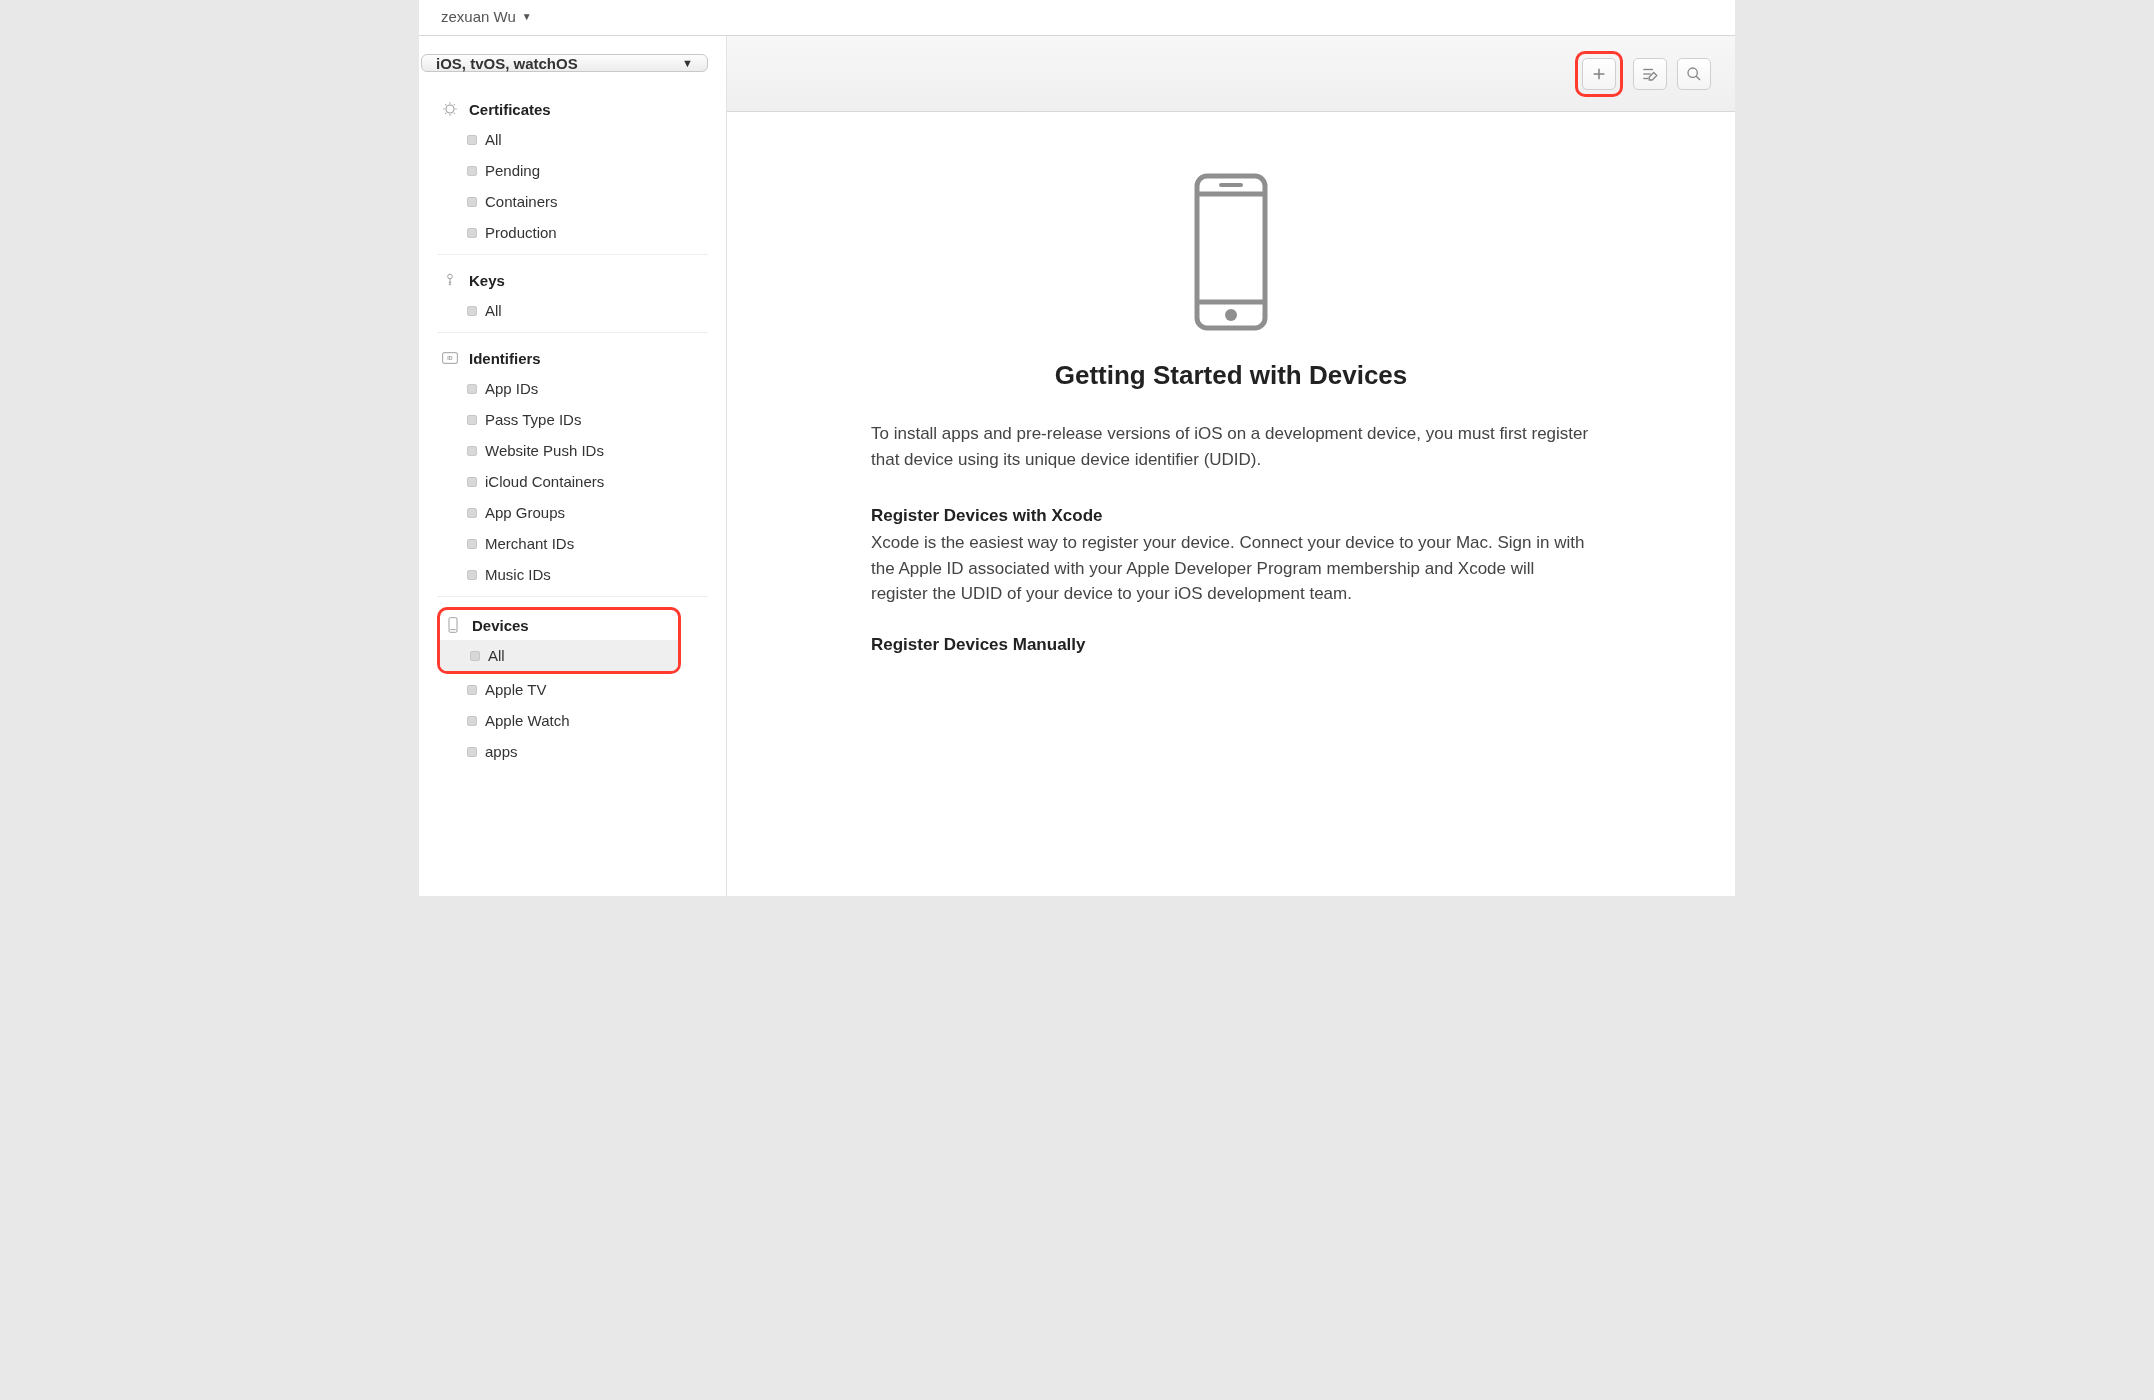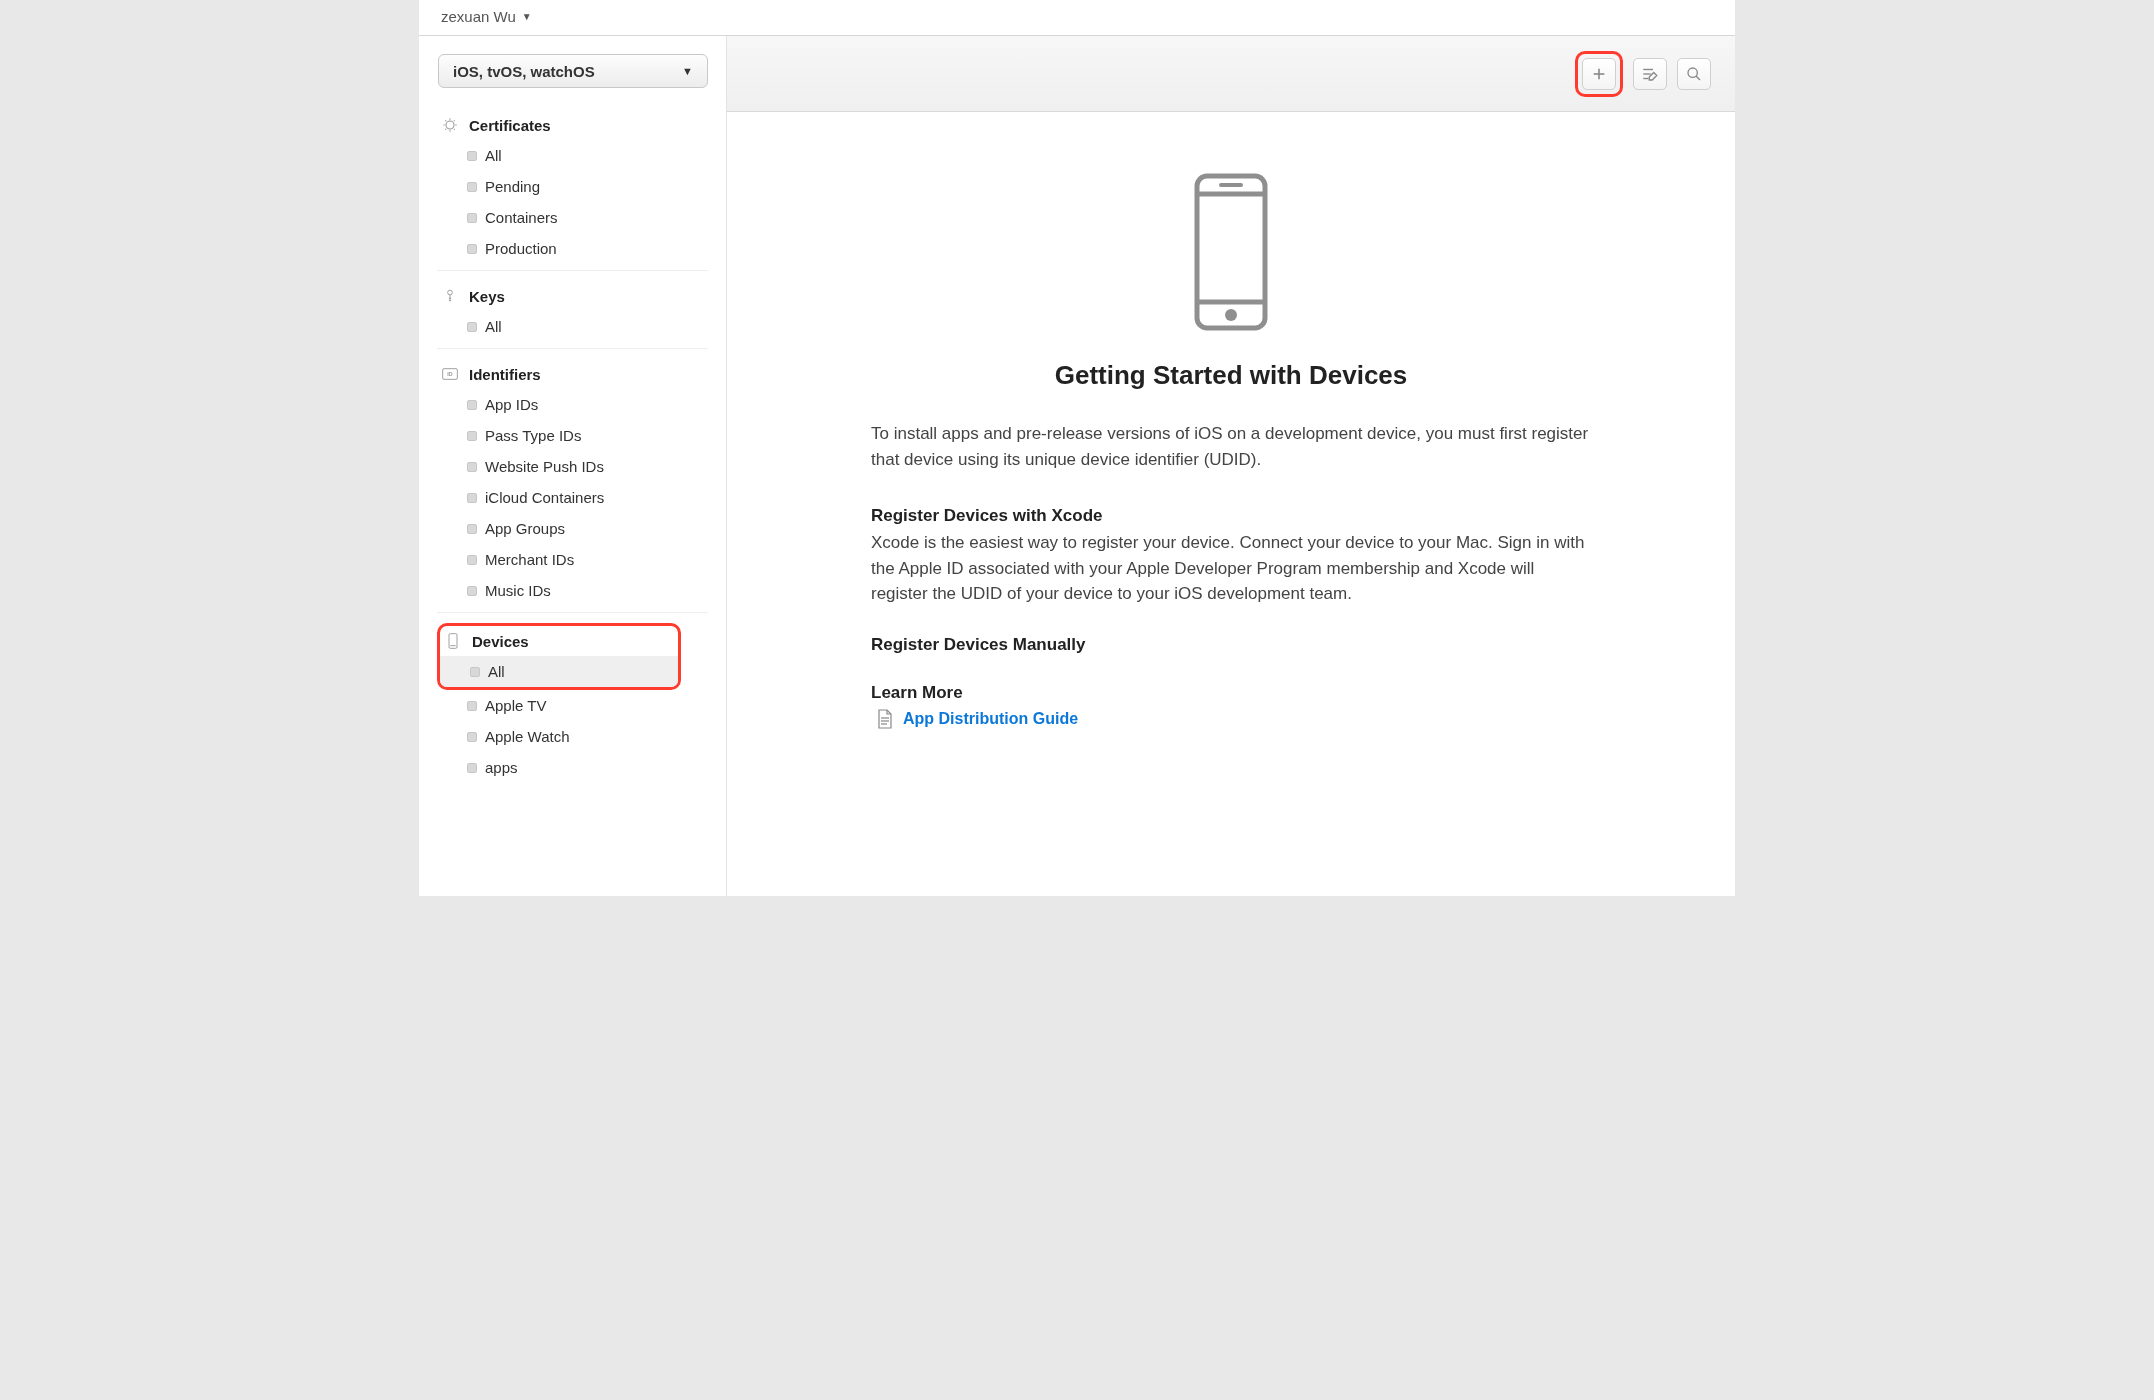--- a/index.html
+++ b/index.html
@@ -44,22 +44,22 @@
       min-height: 860px;
     }
     
     .sidebar {
       width: 308px;
       border-right: 1px solid #e3e3e3;
       background: #fff;
       padding: 18px 0 30px 0;
     }
     .platform-select {
-      margin: 0 18px 12px 19px;
-      height: 34px;
+      margin: 0 18px 12px 2px;
+      height: 18px;
       border: 1px solid #c8c8c8;
       border-radius: 6px;
       background: linear-gradient(#fdfdfd, #ececec);
       display: flex;
       align-items: center;
       justify-content: space-between;
       padding: 0 14px;
       cursor: pointer;
       font-weight: 600;
       font-size: 15px;
@@ -396,31 +396,16 @@
 
         <div class="section">
           <h3>Register Devices with Xcode</h3>
           <p>Xcode is the easiest way to register your device. Connect your device to your Mac. Sign in with the Apple ID associated with your Apple Developer Program membership and Xcode will register the UDID of your device to your iOS development team.</p>
         </div>
 
         <div class="section">
           <h3>Register Devices Manually</h3>
         </div>
 
-        <div class="section">
-          <h3>Learn More</h3>
-          <div class="learn-more-row">
-            <span class="doc-icon">
-              <svg width="16" height="20" viewBox="0 0 16 20" fill="none" stroke="#888" stroke-width="1.2">
-                  <path d="M2 1h8l4 4v14H2z" fill="#fff"></path>
-                  <path d="M10 1v4h4"></path>
-                  <line x1="4" y1="9" x2="12" y2="9"></line>
-                  <line x1="4" y1="12" x2="12" y2="12"></line>
-                  <line x1="4" y1="15" x2="10" y2="15"></line>
-                </svg>
-            </span>
-            <span class="link">App Distribution Guide</span>
-          </div>
-        </div>
       </div>
     </div>
   </div>
 </div>
 
 </body></html>

